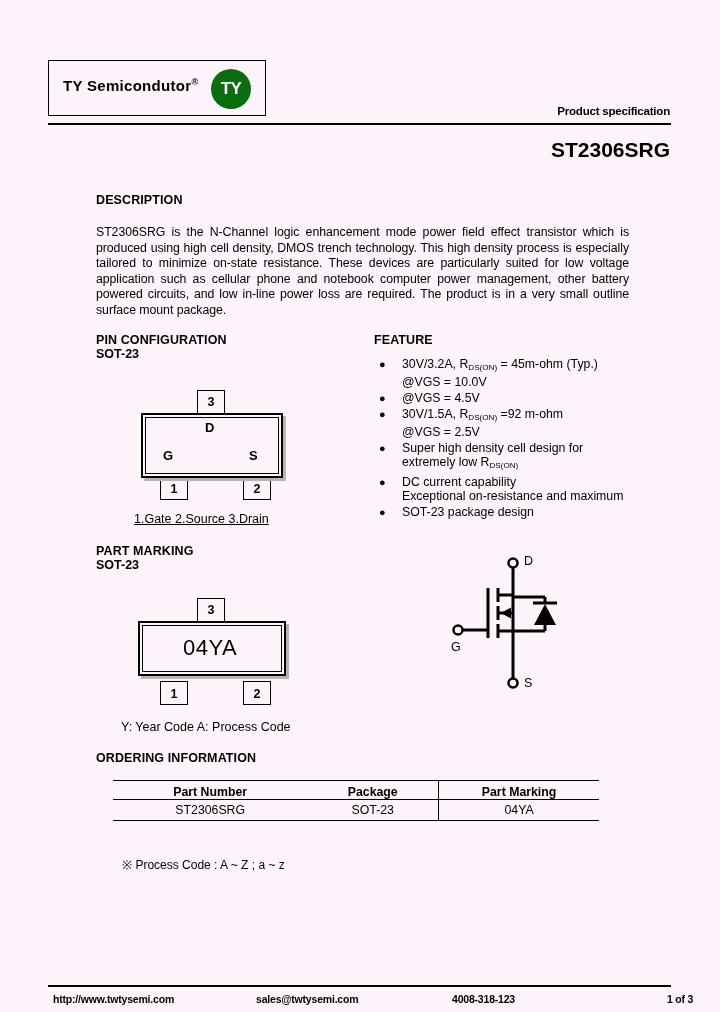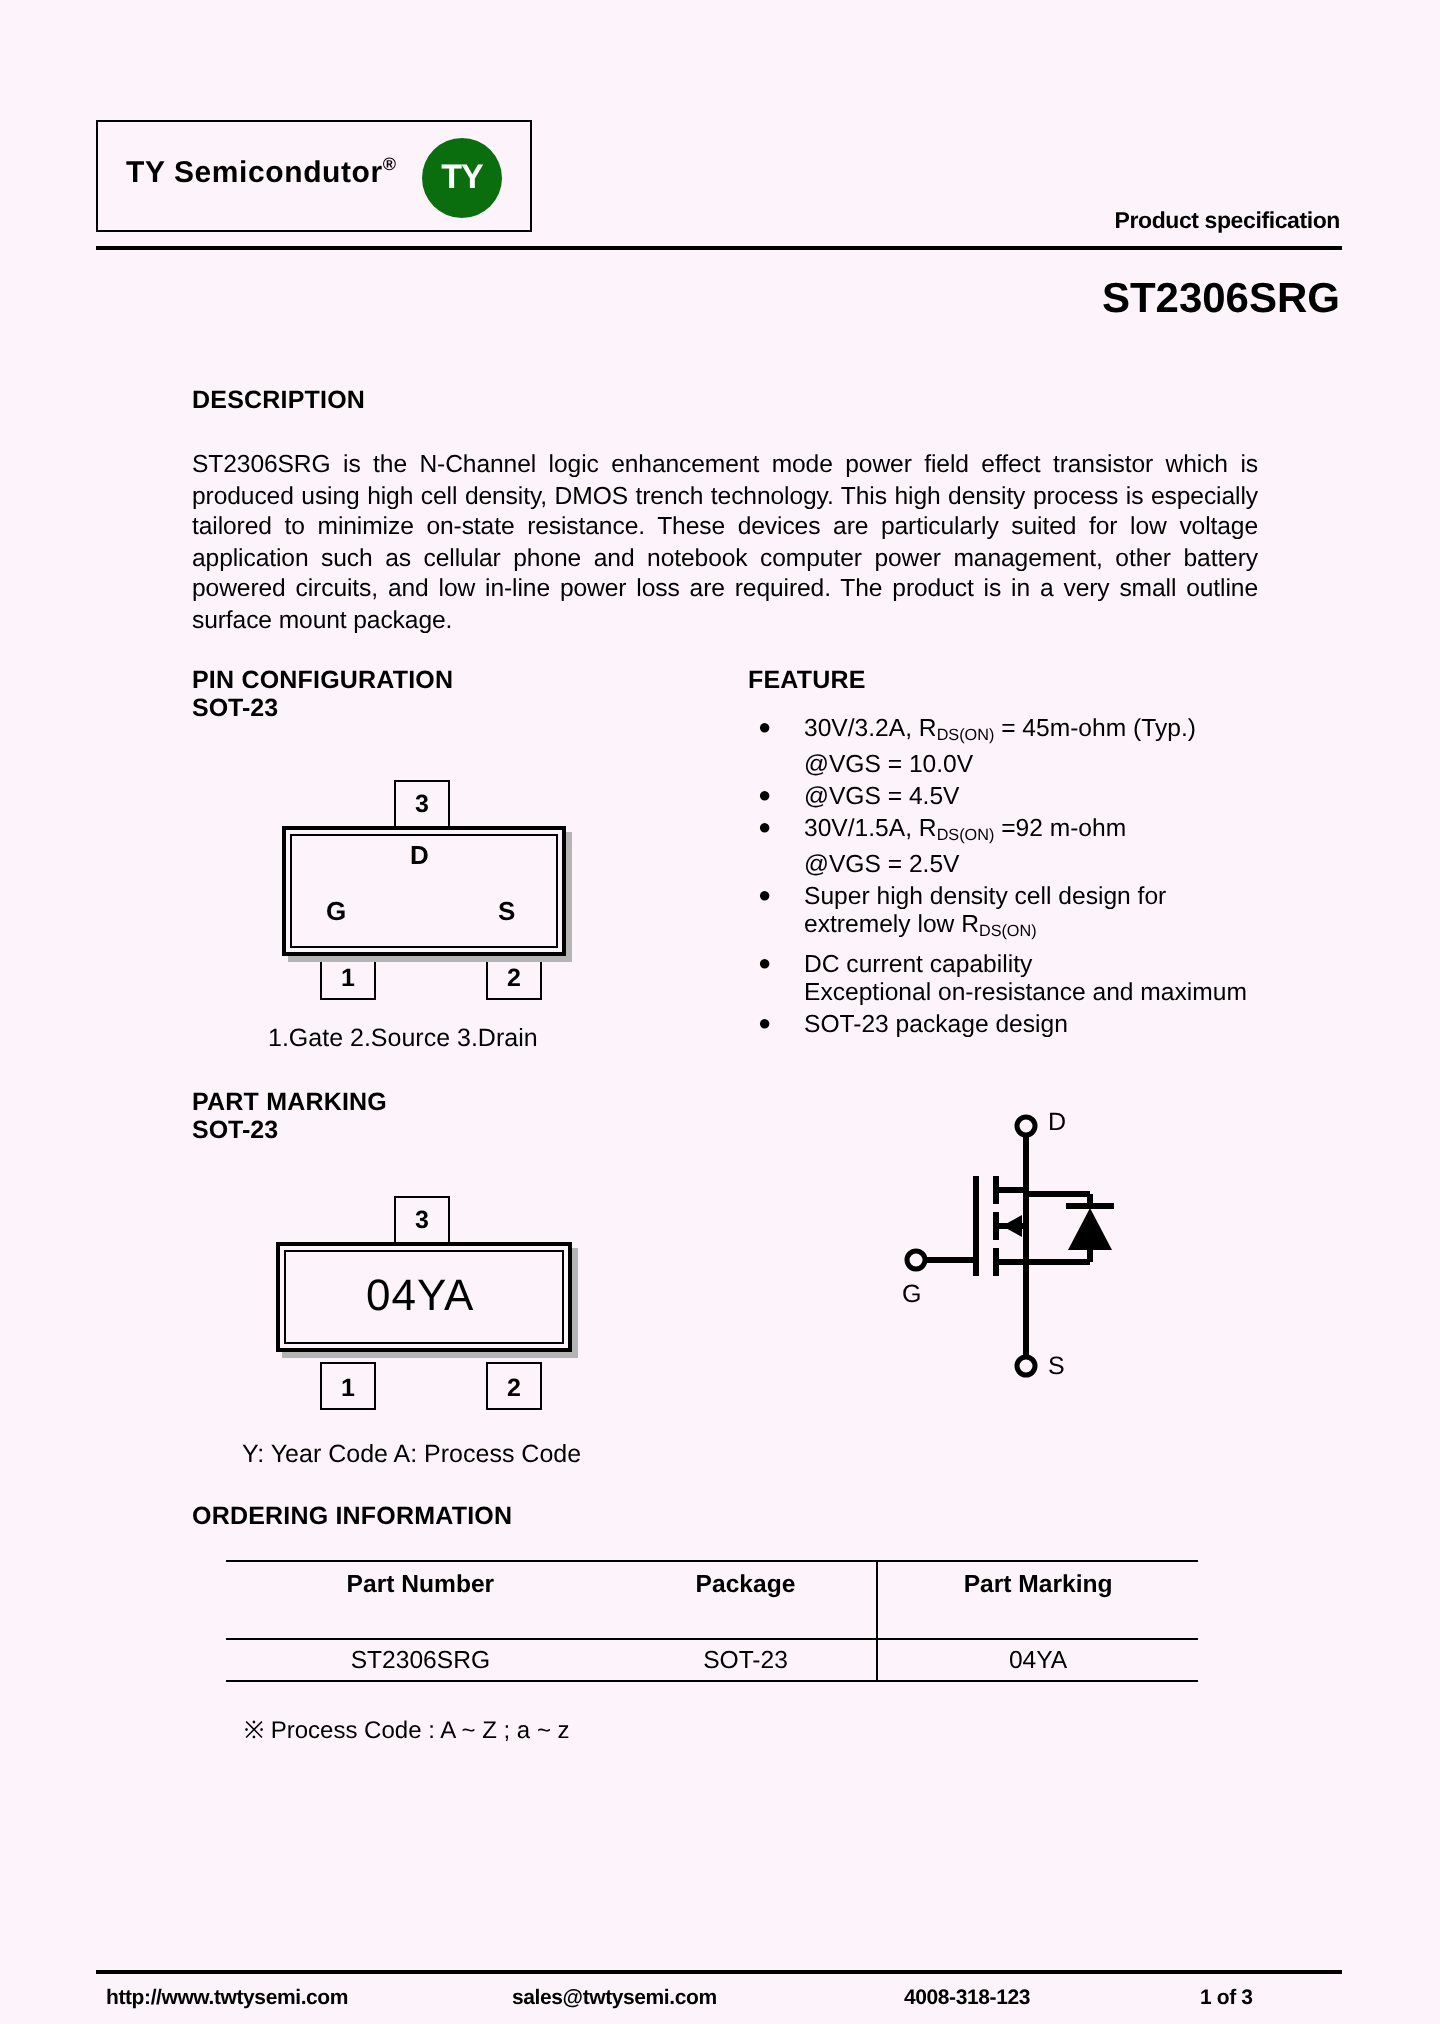--- a/index.html
+++ b/index.html
@@ -186,21 +186,21 @@
   
   .ord-table {
     position: absolute;
     left: 113px; top: 780px;
     width: 486px;
     border-collapse: collapse;
     font-size: 12.3px;
   }
   .ord-table th {
     font-weight: bold;
-    padding: 4px 0 20px 0;
+    padding: 4px 0 0 0;
     border-top: 1.5px solid #000;
     border-bottom: 1.5px solid #000;
   }
   .ord-table td {
     padding: 3px 0 3px 0;
     text-align: center;
     border-bottom: 1.5px solid #000;
   }
   .ord-table .col-sep {
     border-left: 1.5px solid #000;
@@ -258,21 +258,21 @@
       <div class="pkg-body-inner"></div>
     </div>
 
     <div class="pkg-pin" style="left:160px; top:476px; width:28px; height:24px; line-height:24px;">1</div>
     <div class="pkg-pin" style="left:243px; top:476px; width:28px; height:24px; line-height:24px;">2</div>
 
     <div class="pkg-lbl" style="left:205px; top:420px;">D</div>
     <div class="pkg-lbl" style="left:163px; top:448px;">G</div>
     <div class="pkg-lbl" style="left:249px; top:448px;">S</div>
 
-    <div class="pkg-cap" style="left:134px; top:512px;">1.Gate    2.Source    3.Drain</div>
+    <div class="pkg-cap" style="left:134px; top:512px;text-decoration:underline;">1.Gate    2.Source    3.Drain</div>
   </div>
 
   <div class="sec-title" style="left:374px; top:333px;">FEATURE</div>
   <div class="feat-list">
 
     <div class="feat-item">
       <span class="feat-bullet">●</span>
       <div><span>30V/3.2A, R</span><sub>DS(ON)</sub><span> = 45m-ohm (Typ.)</span></div>
       <div>@VGS = 10.0V</div>
     </div>
@@ -383,15 +383,15 @@
         <td class="col-sep">04YA</td>
       </tr>
     </tbody>
   </table>
   <div class="ord-note">※ Process Code : A ~ Z ; a ~ z</div>
 
   <div class="footer-rule"></div>
   <div class="footer-item" style="left:53px;">http://www.twtysemi.com</div>
   <div class="footer-item" style="left:256px;">sales@twtysemi.com</div>
   <div class="footer-item" style="left:452px;">4008-318-123</div>
-  <div class="footer-item" style="left:600px;text-align:right;">1 of 3</div>
+  <div class="footer-item" style="left:667px;text-align:right;">1 of 3</div>
 
 </div>
 
 </body></html>

